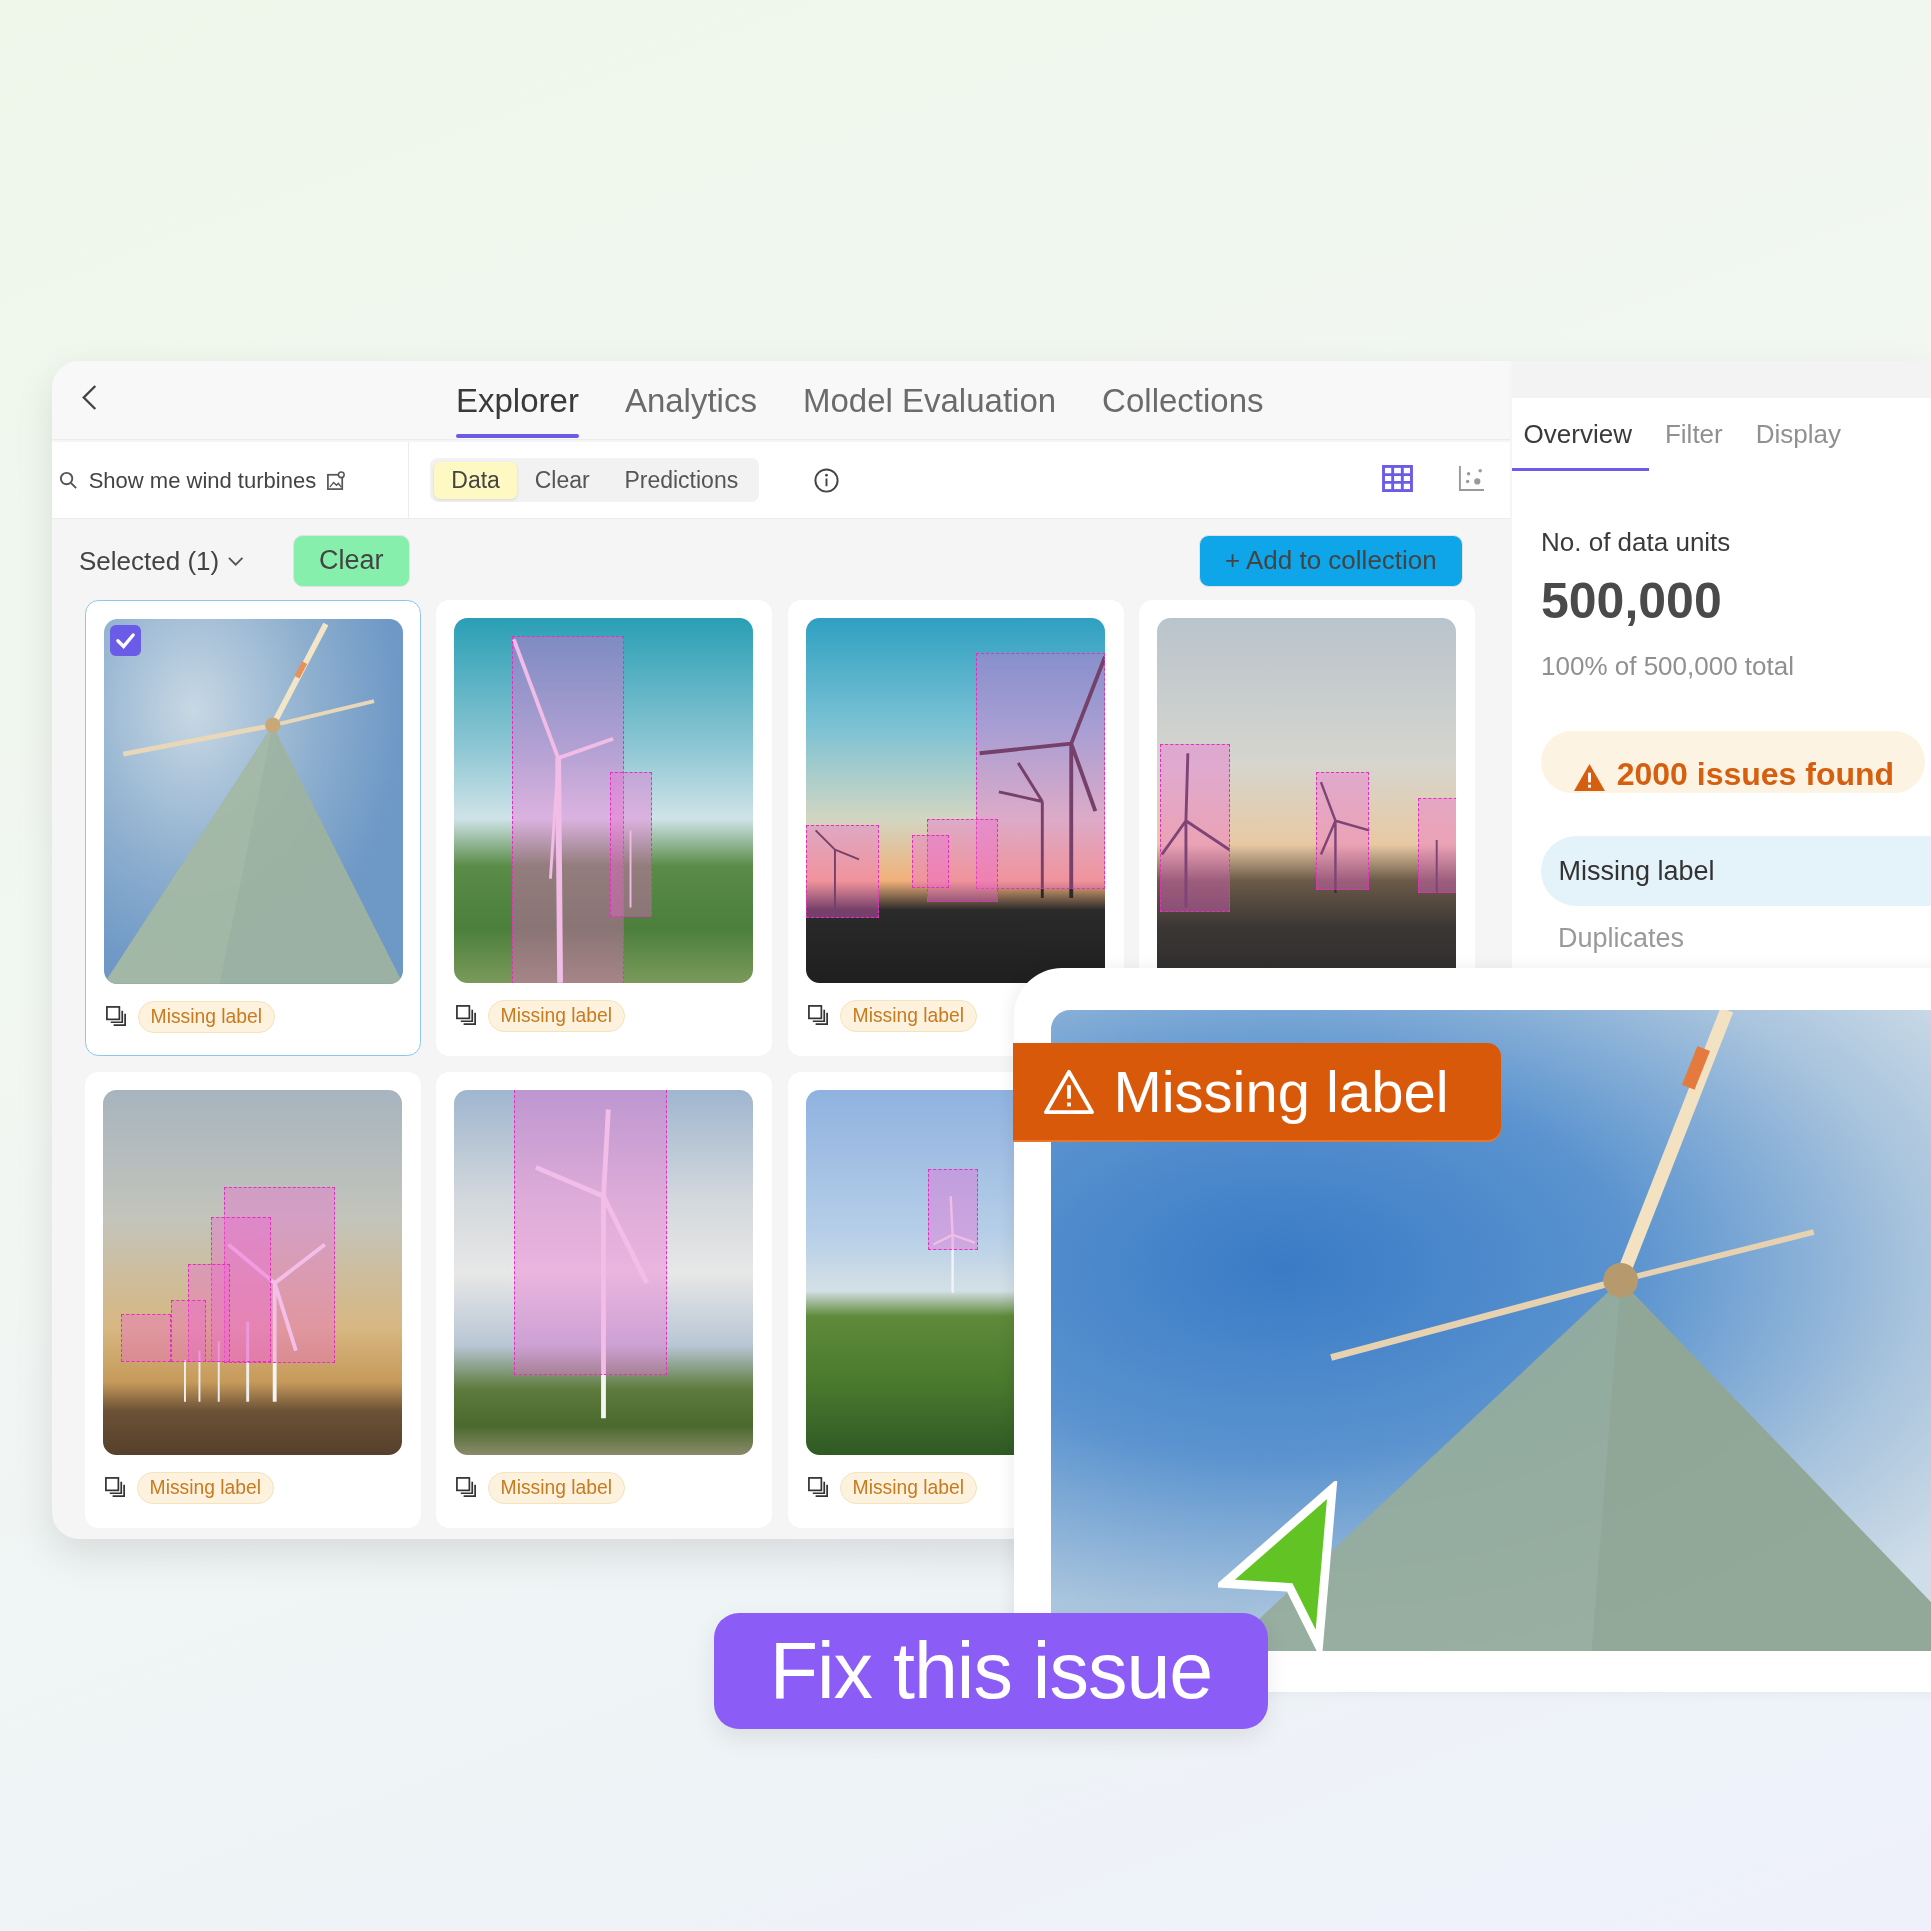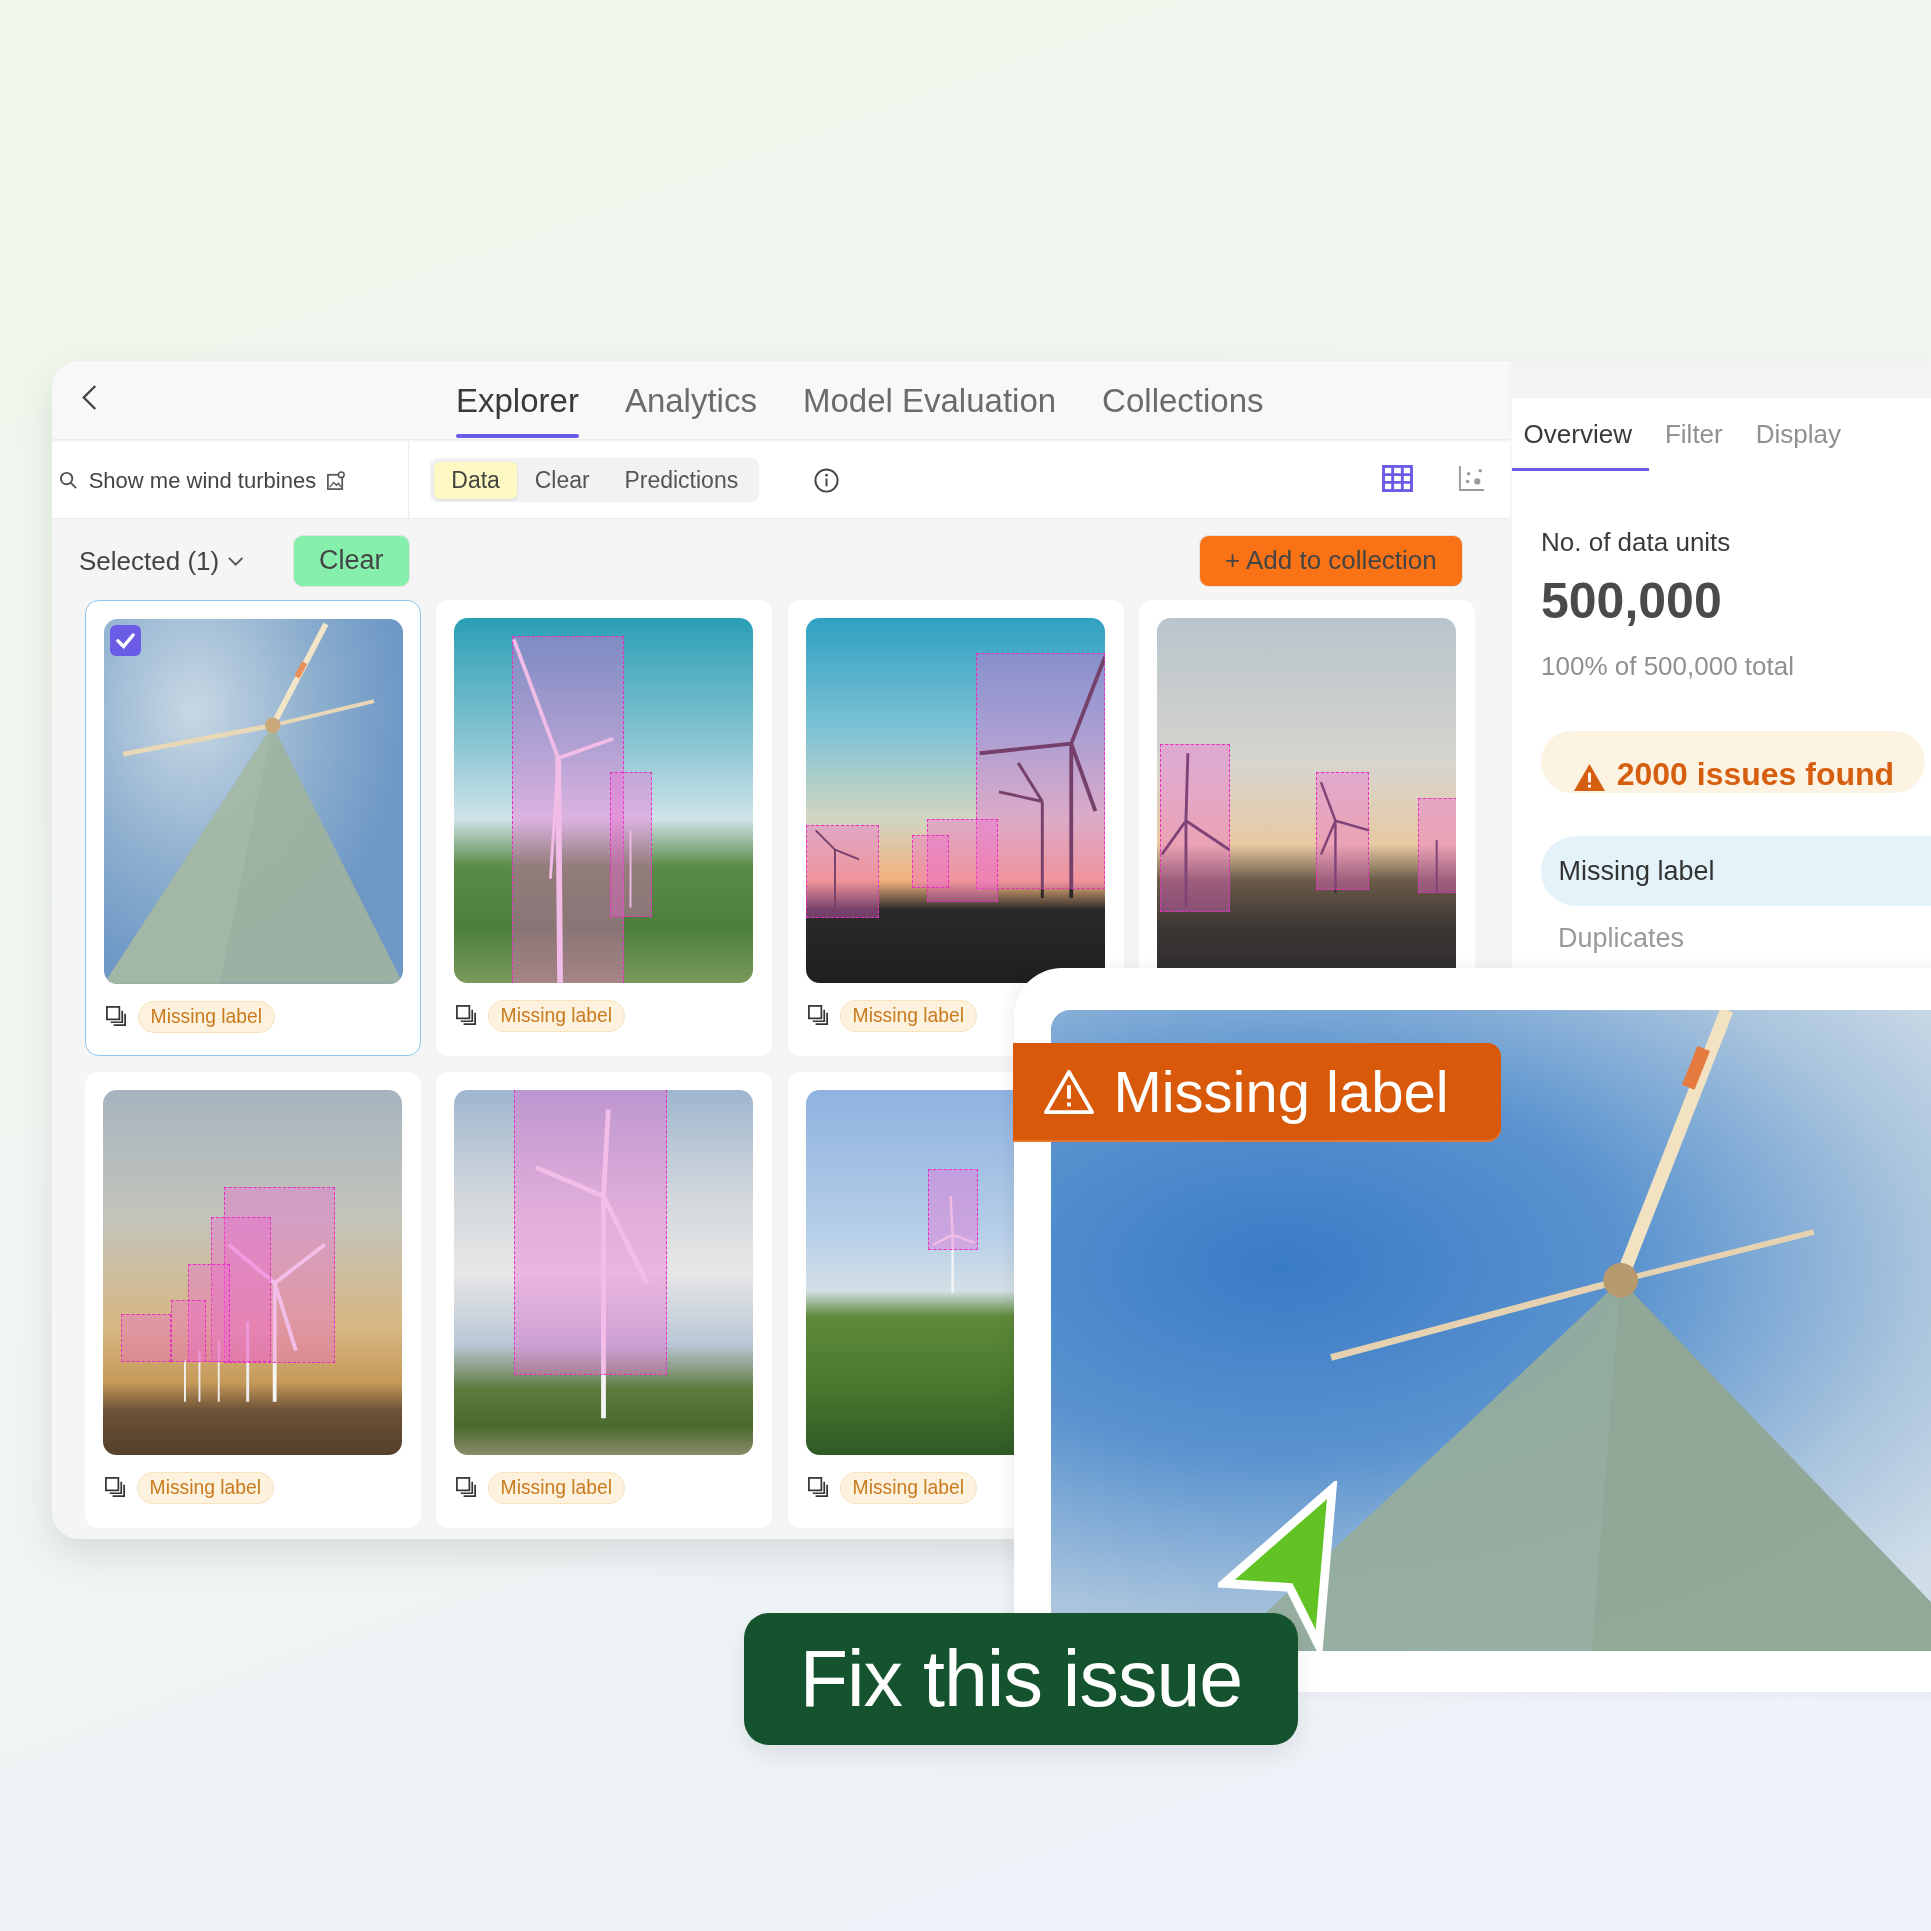--- a/index.html
+++ b/index.html
@@ -53,21 +53,21 @@
   .view-scatter { position: absolute; left: 1406px; top: 23px; cursor: pointer; }
 
   .selbar { position: absolute; left: 0; top: 160px; width: 1458px; height: 77px; }
   .selected { position: absolute; left: 27px; top: 25px; font-size: 26px; color: #444; display: flex; align-items: center; gap: 8px; cursor: pointer; }
   .clear-btn {
     position: absolute; left: 241px; top: 13.5px; height: 52px; padding: 0 25px; border: 1.9px solid #e2e2e2; border-radius: 9.7px;
     font-size: 27px; color: #444; background: #86efac; line-height: 48px; cursor: pointer;
   }
   .add-btn {
     position: absolute; left: 1147px; top: 13.5px; height: 52px; padding: 0 25px; border: 1.9px solid #e2e2e2; border-radius: 9.7px;
-    font-size: 26px; color: #444; background: #f97316; line-height: 48px; cursor: pointer;
+    font-size: 26px; color: #444; background: #0ea5e9; line-height: 48px; cursor: pointer;
   }
 
   
   .card {
     position: absolute; width: 336px; height: 456px; background: #fff; border-radius: 13.5px; cursor: pointer;
   }
   .card.selected-card { border: 1.9px solid #8cc5ee; }
   .thumb {
     position: absolute; left: 18.3px; top: 18.3px; width: 299px; height: 365px; border-radius: 13.5px; overflow: hidden;
   }
@@ -111,21 +111,21 @@
   }
   .detail-img {
     position: absolute; left: 37px; top: 42px; width: 927px; height: 641px; border-radius: 19.3px 0 0 0; overflow: hidden;
   }
   .missing-banner {
     position: absolute; left: 1013px; top: 1043px; height: 97px; width: 488px; background: #d9590b; border-radius: 0 13.5px 13.5px 0;
     display: flex; align-items: center; gap: 17.4px; padding-left: 29px; color: #fff; font-size: 58px;
     box-shadow: 0 1.9px 0 #e7762c;
   }
   .fix-btn {
-    position: absolute; left: 744px; top: 1613px; width: 554px; height: 132px; background: #14532d; border-radius: 25px;
+    position: absolute; left: 714px; top: 1613px; width: 554px; height: 116px; background: #8b5cf6; border-radius: 25px;
     color: #fff; font-size: 79px; display: flex; align-items: center; justify-content: center; cursor: pointer;
     box-shadow: 0 9.7px 23px rgba(0,0,0,0.08); letter-spacing: -1px;
   }
   .cursor { position: absolute; left: 1218px; top: 1481px; cursor: pointer; }
 </style>
 </head>
 <body>
 
 <div class="app">
 

